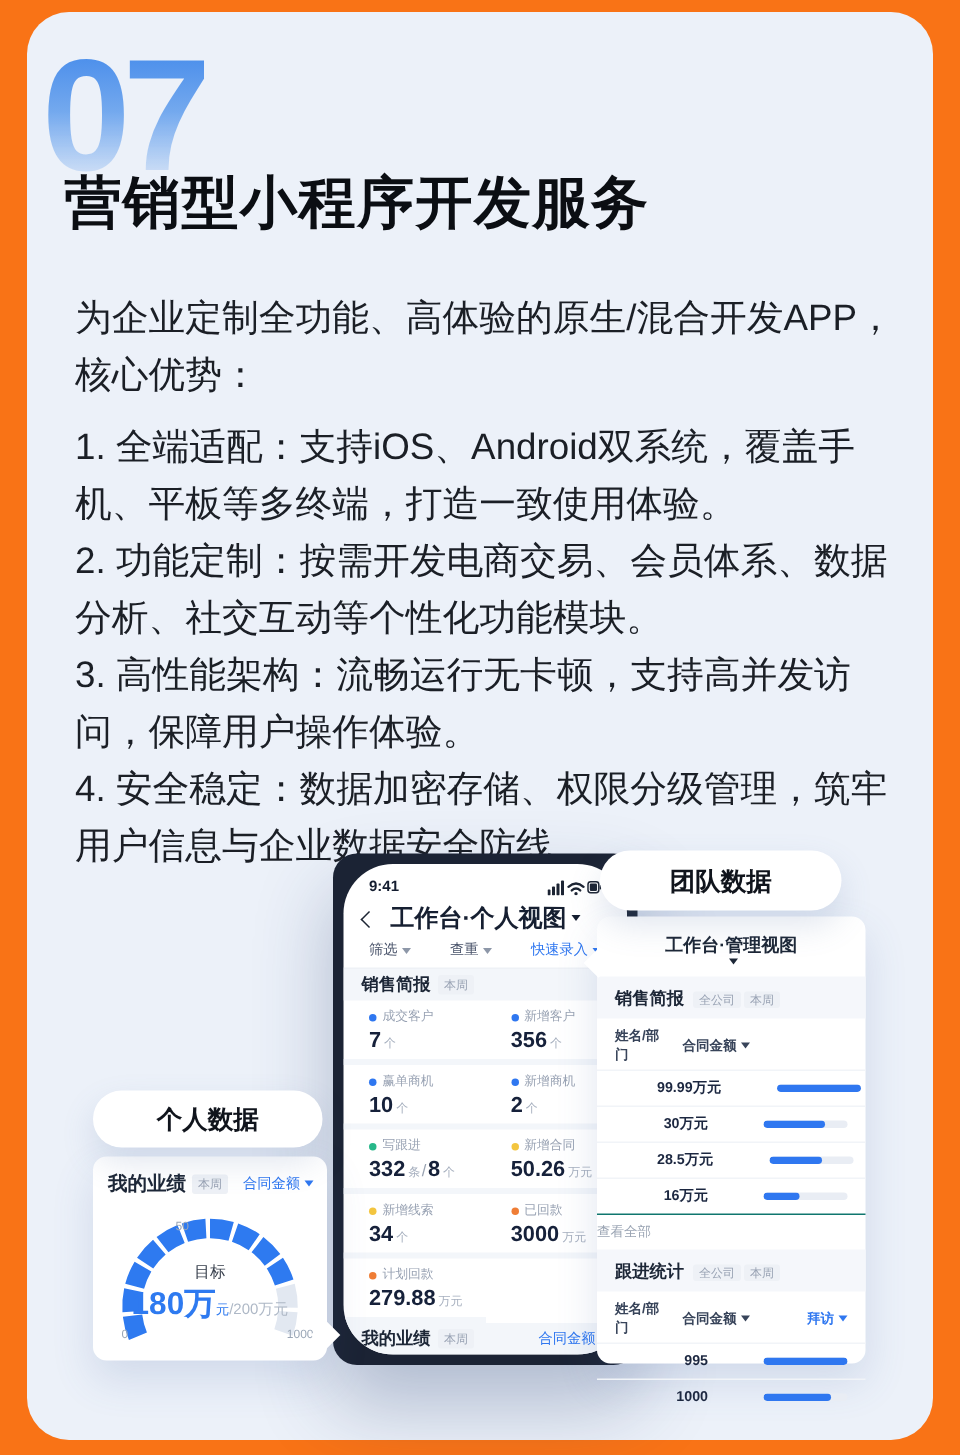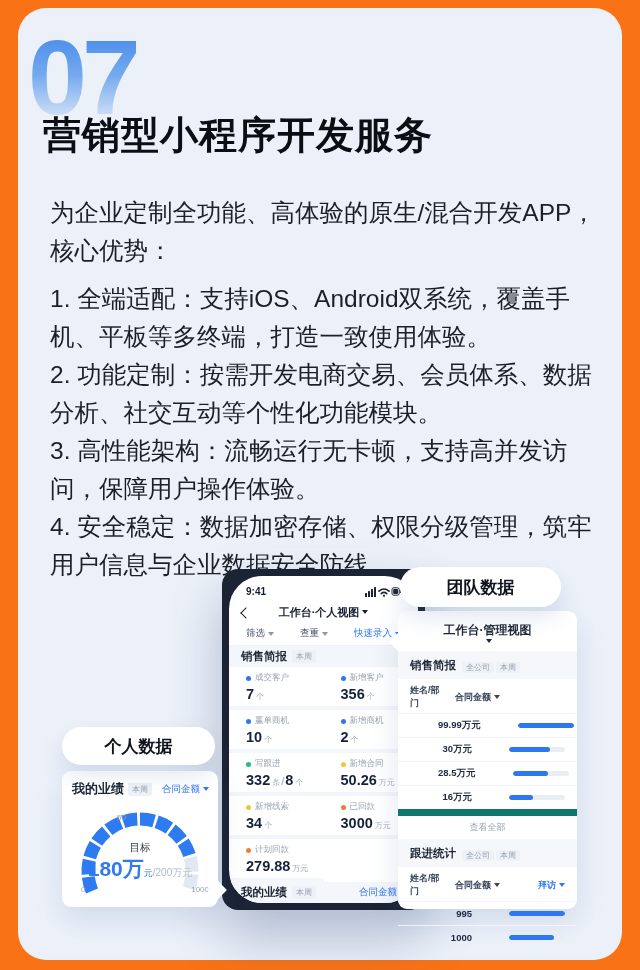--- a/index.html
+++ b/index.html
@@ -46,21 +46,21 @@
   .g-t1000{right:6px;top:84px;}
 
   
   .phone{position:absolute;left:204px;top:561px;width:203px;height:341px;background:#1b2334;border-radius:16px;
     box-shadow:0 26px 52px rgba(36,60,110,.30);z-index:3;}
   .screen{position:absolute;left:7px;top:7px;right:7px;bottom:7px;background:#fff;border-radius:33px;overflow:hidden;display:flex;flex-direction:column;}
   .p-status{height:22px;display:flex;justify-content:space-between;align-items:center;padding:6px 17px 0;}
   .p-time{font-size:10px;font-weight:bold;color:#141d30;}
   .p-nav{position:relative;height:23px;display:flex;align-items:center;justify-content:center;}
   .back{position:absolute;left:13px;top:7px;width:7px;height:7px;border-left:1.8px solid #1c2433;border-bottom:1.8px solid #1c2433;transform:rotate(45deg);cursor:pointer;}
-  .p-nav-title{display:inline-flex;align-items:center;font-size:11px;font-weight:bold;color:#161f31;}
+  .p-nav-title{display:inline-flex;align-items:center;font-size:16px;font-weight:bold;color:#161f31;}
   .p-nav-title .cdn{border-top-color:#161f31;}
   .p-filters{height:25px;display:flex;align-items:center;justify-content:space-between;padding:0 17px;border-bottom:1px solid #eef1f6;}
   .p-filter{display:inline-flex;align-items:center;font-size:9.5px;color:#49536a;cursor:pointer;}
   .p-filter .cdn{border-top-color:#8d97a8;}
   .p-quick{display:inline-flex;align-items:center;font-size:9.5px;color:#2f77f0;cursor:pointer;}
   .p-band{height:21px;background:#f3f6fa;display:flex;align-items:center;gap:5px;padding:0 12px;flex:none;}
   .p-band-title{font-size:11.5px;font-weight:bold;color:#1d2737;}
   .metrics{display:grid;grid-template-columns:1fr 1fr;flex:none;}
   .m-cell{padding:5px 0 4px 17px;border-bottom:4px solid #f3f6fa;}
   .m-label{display:flex;align-items:center;gap:4px;font-size:8.5px;color:#98a2b3;}
@@ -81,21 +81,21 @@
   .t-row{display:flex;align-items:center;height:23px;padding:0 12px;font-size:9.5px;border-top:1px solid #f1f4f8;gap:28px;}
   .t-name{flex:1;color:#5b6576;white-space:nowrap;overflow:hidden;}
   .t-amt{width:58px;text-align:right;font-weight:bold;color:#1c2740;white-space:nowrap;}
   .t-barcol{width:56px;margin-left:9px;flex:none;}
   .t-bar{display:block;width:56px;height:5px;border-radius:3px;background:#e9edf4;overflow:hidden;}
   .t-fill{display:block;height:100%;background:#2F77F0;border-radius:3px;}
   .h-name{flex:1;}
   .h-amt{width:58px;text-align:right;display:inline-flex;justify-content:flex-end;align-items:center;cursor:pointer;}
   .h-amt .cdn{border-top-color:#38445a;}
   .h-visit{width:56px;margin-left:9px;text-align:right;display:inline-flex;justify-content:flex-end;align-items:center;color:#2f77f0;cursor:pointer;}
-  .view-all{text-align:center;font-size:9px;color:#9aa4b3;padding:5px 0;border-top:7px solid #0f766e;cursor:pointer;}
+  .view-all{text-align:left;font-size:9px;color:#9aa4b3;padding:5px 0;border-top:1px solid #0f766e;cursor:pointer;}
 </style>
 </head>
 <body>
 
 <div class="stage">
   <div class="panel">
 
     <div class="big-num">07</div>
     <h1 class="page-title">营销型小程序开发服务</h1>
     <p class="intro">为企业定制全功能、高体验的原生/混合开发APP，核心优势：</p>

